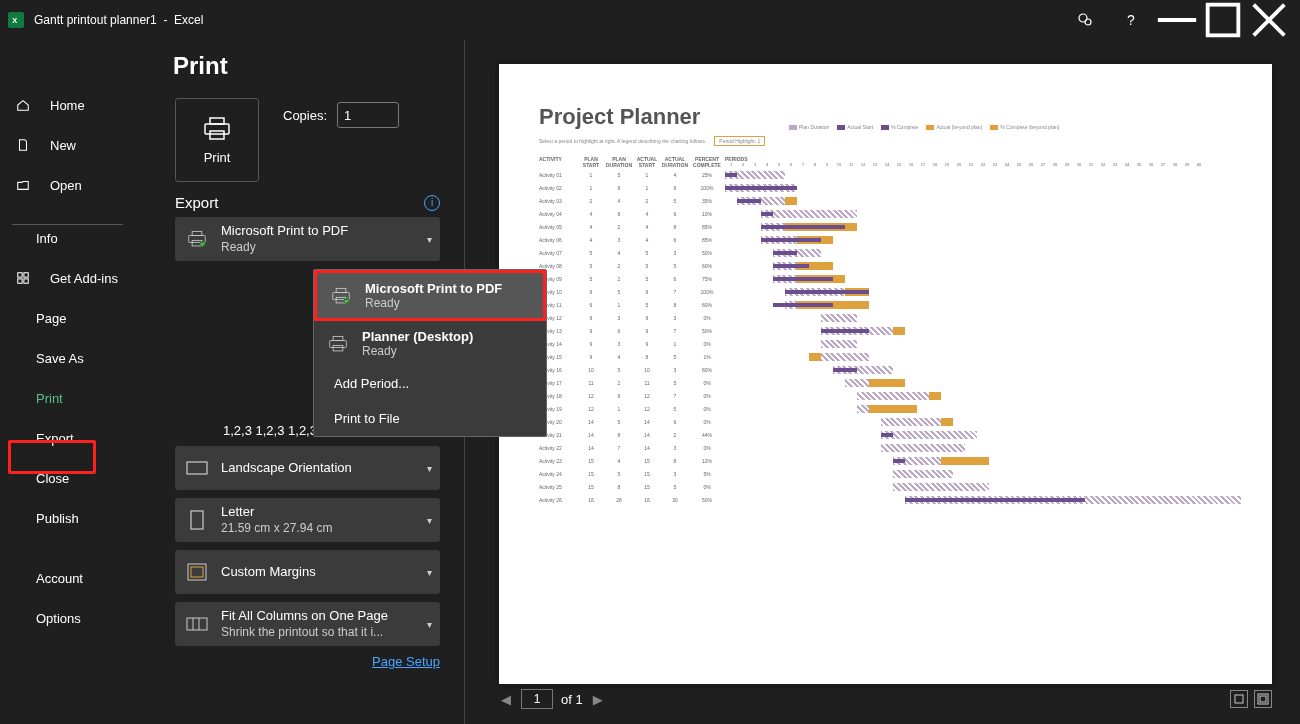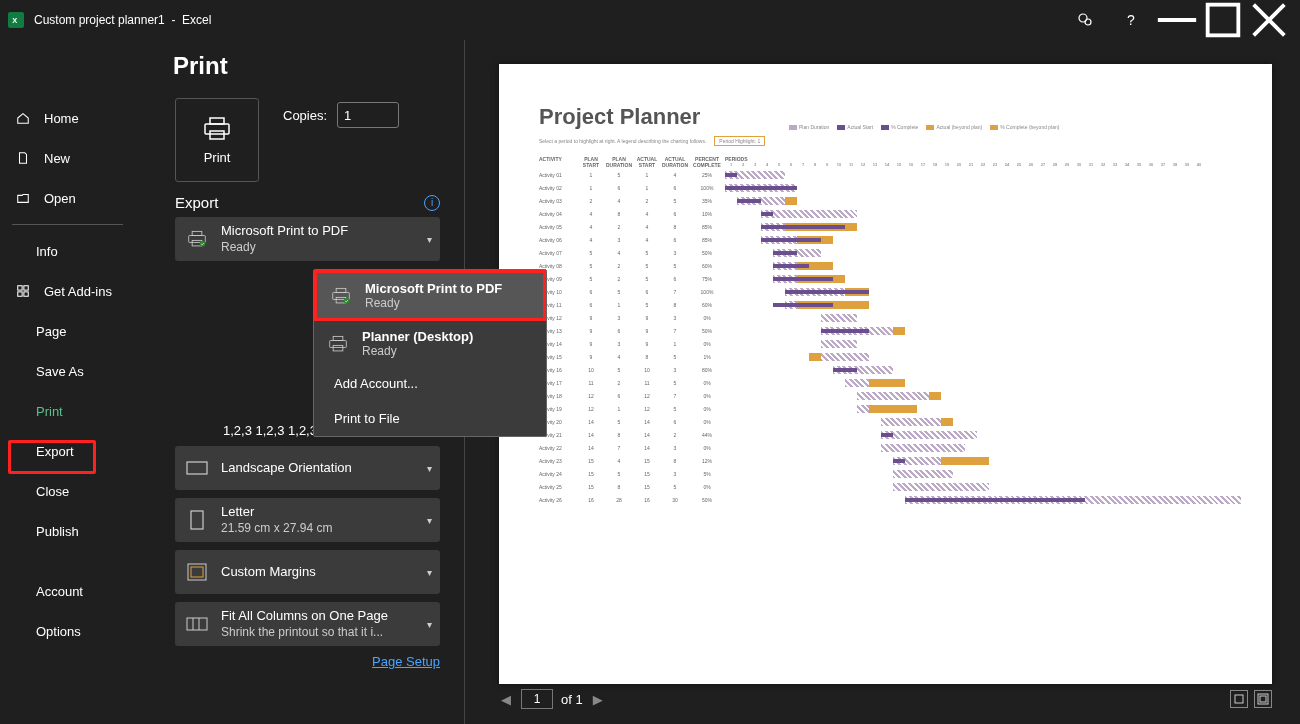--- a/index.html
+++ b/index.html
@@ -9,21 +9,21 @@
 .titlebar { height: 40px; display: flex; align-items: center; padding: 0 8px; background: #1f1f1f; }
 .titlebar .app-icon { width: 16px; height: 16px; background: #107c41; border-radius: 2px; display: flex; align-items: center; justify-content: center; margin-right: 10px; }
 .titlebar .app-icon svg { width: 12px; height: 12px; }
 .titlebar .title { font-size: 12px; color: #fff; }
 .titlebar .spacer { flex: 1; }
 .titlebar .tb-btn { width: 46px; height: 40px; display: flex; align-items: center; justify-content: center; color: #fff; }
 
 
 .back-circle { position: absolute; left: 8px; top: 58px; width: 28px; height: 28px; border: 1px solid #888; border-radius: 50%; display: flex; align-items: center; justify-content: center; }
 .sidebar { position: absolute; left: 0; top: 40px; width: 135px; height: 684px; background: #1f1f1f; padding-top: 58px; }
-.nav-item { display: flex; align-items: center; height: 40px; padding-left: 16px; font-size: 13px; color: #fff; gap: 12px; }
+.nav-item { display: flex; height: 40px; padding-left: 16px; font-size: 13px; color: #fff; gap: 18px; }
 .nav-item.active { color: #5abf8a; }
 .nav-item.indent { padding-left: 36px; }
 .nav-item .nav-icon { width: 16px; display: flex; }
 .nav-divider { height: 1px; background: #555; margin: 6px 12px; }
 .hl-box { border: 3px solid #ff2020; border-radius: 2px; }
 .hl-print { position: absolute; left: 8px; top: 400px; width: 88px; height: 34px; }
 
 
 .main { position: absolute; left: 135px; top: 40px; right: 0; bottom: 0; background: #1f1f1f; display: flex; }
 .settings-col { width: 330px; padding: 12px 24px 0 40px; border-right: 1px solid #444; }
@@ -92,21 +92,21 @@
 <body>
 
 <div class="titlebar">
   <div class="app-icon">
     <svg viewBox="0 0 16 16">
         <rect width="16" height="16" fill="#107c41"></rect>
         <text x="3" y="12" font-size="10" fill="#fff" font-weight="bold">X</text>
       </svg>
   </div>
   <div class="title">
-    <span>Custom project planner1</span>&nbsp;&nbsp;-&nbsp;&nbsp;<span>Excel</span>
+    <span>Gantt printout planner1</span>&nbsp;&nbsp;-&nbsp;&nbsp;<span>Excel</span>
   </div>
   <div class="spacer"></div>
   <div class="tb-btn">
       <svg viewBox="0 0 16 16" width="16" height="16" fill="none" stroke="#fff" stroke-width="1.2">
         <circle cx="6" cy="6" r="4"></circle>
         <circle cx="11" cy="10" r="3"></circle>
       </svg>
     </div>
   <div class="tb-btn">
       <span style="font-size:14px;">?</span>
@@ -321,21 +321,21 @@
             <rect x="9" y="2" width="14" height="6"></rect>
             <rect x="4" y="8" width="24" height="10" rx="1"></rect>
             <rect x="9" y="15" width="14" height="8"></rect>
           </svg>
         </span>
       <div class="p-text">
           <div class="primary">Planner (Desktop)</div>
           <div class="secondary">Ready</div>
         </div>
     </div>
-    <div class="popup-action">Add Account...</div>
+    <div class="popup-action">Add Period...</div>
     <div class="popup-action">Print to File</div>
   </div>
 
   <div class="preview-col">
     <div class="preview-page" id="preview-page">
       <div class="pv-title">Project Planner</div>
       <div class="pv-sub">
         <span>Select a period to highlight at right.  A legend describing the charting follows.</span>
         <span style="border:1px solid #dfa13e;padding:1px 4px;"><span>Period Highlight:</span>&nbsp;<span>1</span></span>
       </div>

